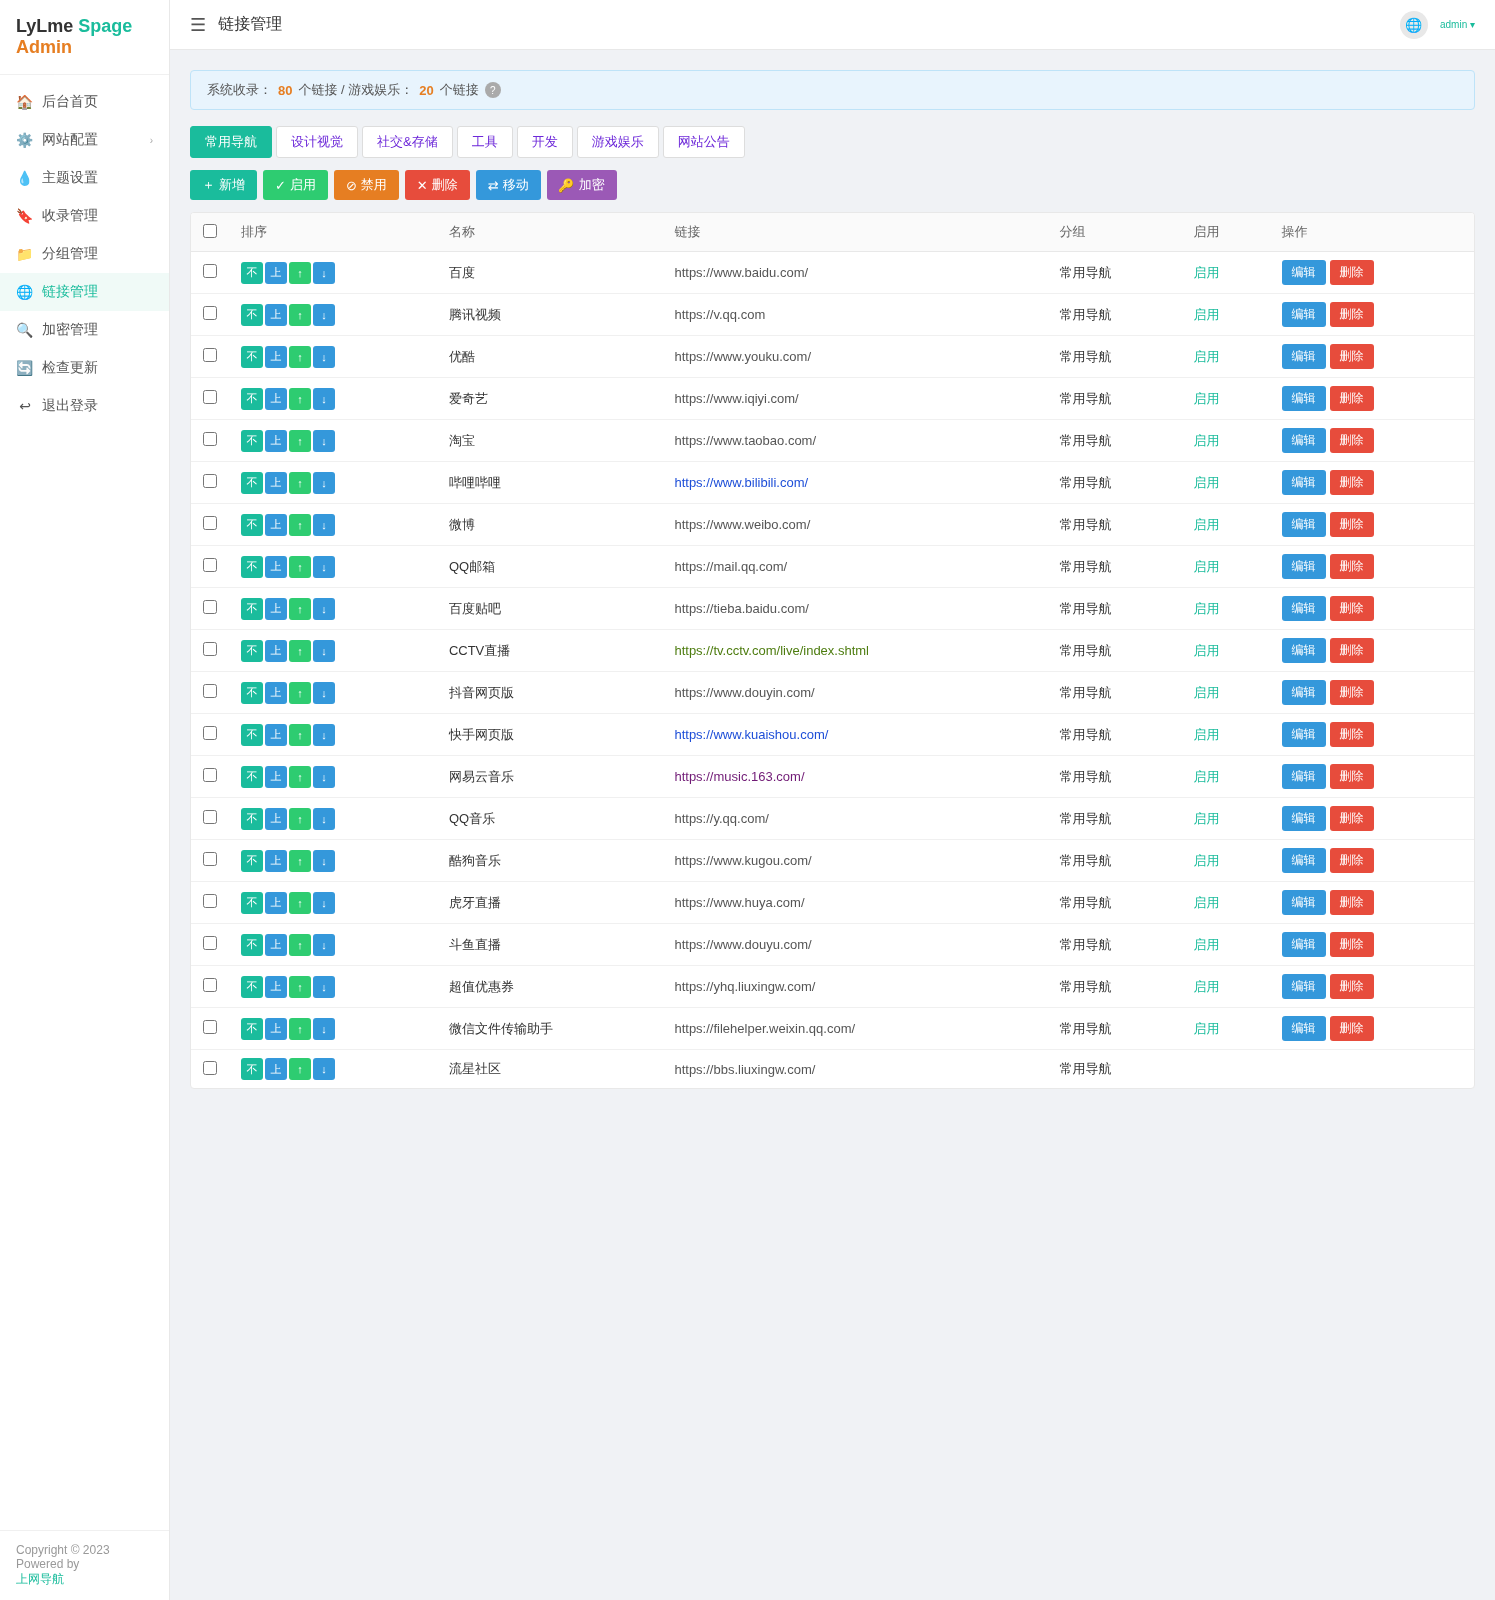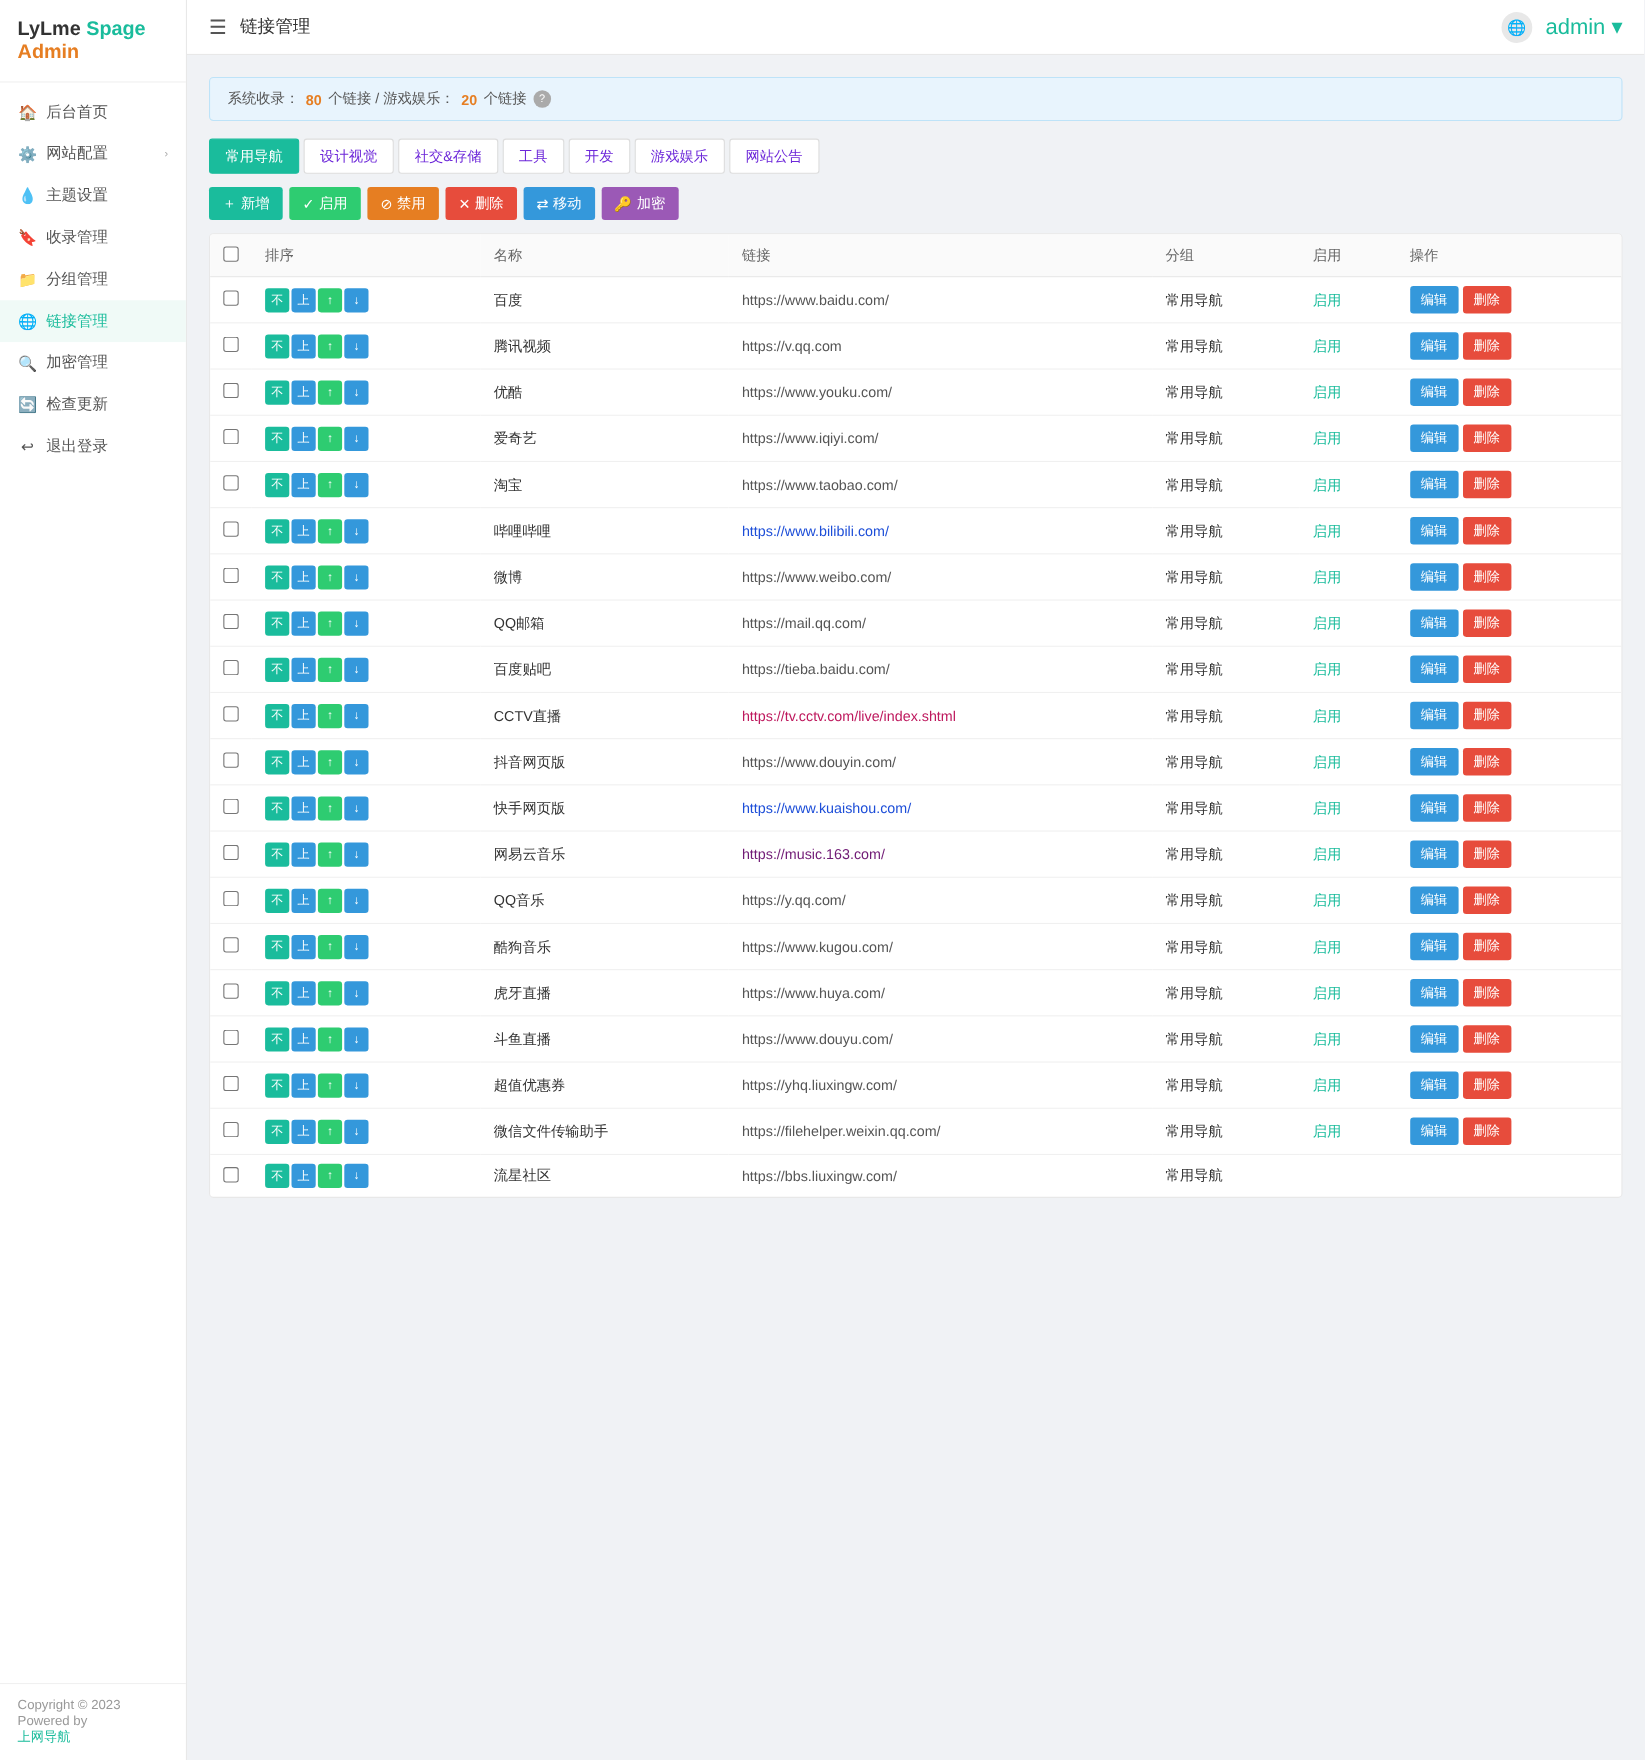--- a/index.html
+++ b/index.html
@@ -19,21 +19,21 @@
     .sidebar-footer { padding: 12px 16px; font-size: 12px; color: #999; border-top: 1px solid #f0f0f0; }
     .sidebar-footer a { color: #1abc9c; text-decoration: none; }
 
     
     .main { flex: 1; display: flex; flex-direction: column; overflow: hidden; }
     .topbar { height: 50px; background: #fff; display: flex; align-items: center; padding: 0 20px; border-bottom: 1px solid #e8e8e8; gap: 12px; }
     .topbar-menu { font-size: 18px; cursor: pointer; color: #555; }
     .topbar-title { font-size: 16px; color: #333; }
     .topbar-right { margin-left: auto; display: flex; align-items: center; gap: 12px; }
     .topbar-globe { width: 28px; height: 28px; border-radius: 50%; background: #e8e8e8; display: flex; align-items: center; justify-content: center; cursor: pointer; }
-    .topbar-user { color: #1abc9c; cursor: pointer; font-size: 20px; }
+    .topbar-user { color: #1abc9c; cursor: pointer; font-size: 10px; }
 
     .content { flex: 1; overflow-y: auto; padding: 20px; }
 
     
     .info-bar { background: #e8f4fd; border: 1px solid #bee3f8; border-radius: 4px; padding: 10px 16px; margin-bottom: 16px; font-size: 13px; color: #555; display: flex; align-items: center; gap: 6px; }
     .info-bar strong { color: #e67e22; }
     .info-bar .help-icon { width: 16px; height: 16px; border-radius: 50%; background: #aaa; color: #fff; display: inline-flex; align-items: center; justify-content: center; font-size: 10px; cursor: pointer; }
 
     
     .tabs { display: flex; gap: 4px; margin-bottom: 12px; }
@@ -390,21 +390,21 @@
               <td><input type="checkbox" style=""></td>
               <td style="white-space: nowrap;">
                 <div class="sort-btns">
                   <button class="sort-btn teal" title="置顶">不</button>
                   <button class="sort-btn blue" title="置底">上</button>
                   <button class="sort-btn up" title="上移">↑</button>
                   <button class="sort-btn down" title="下移">↓</button>
                 </div>
               </td>
               <td>CCTV直播</td>
-              <td style="color: #be185d;">https://tv.cctv.com/live/index.shtml</td>
+              <td style="color: #4d7c0f;">https://tv.cctv.com/live/index.shtml</td>
               <td>常用导航</td>
               <td><span class="badge-enabled">启用</span></td>
               <td>
                 <div class="ops-cell">
                   <button class="btn-edit">编辑</button>
                   <button class="btn-delete">删除</button>
                 </div>
               </td>
             </tr>
             <tr>

